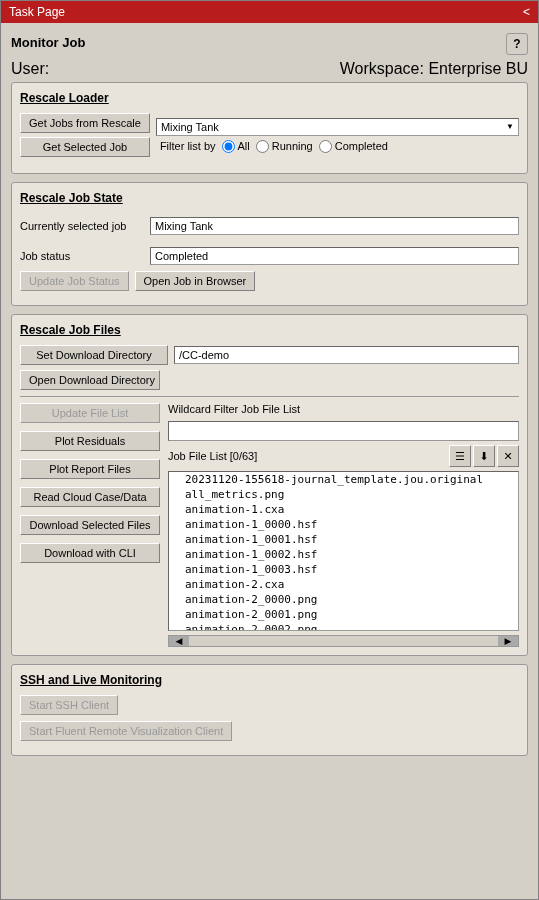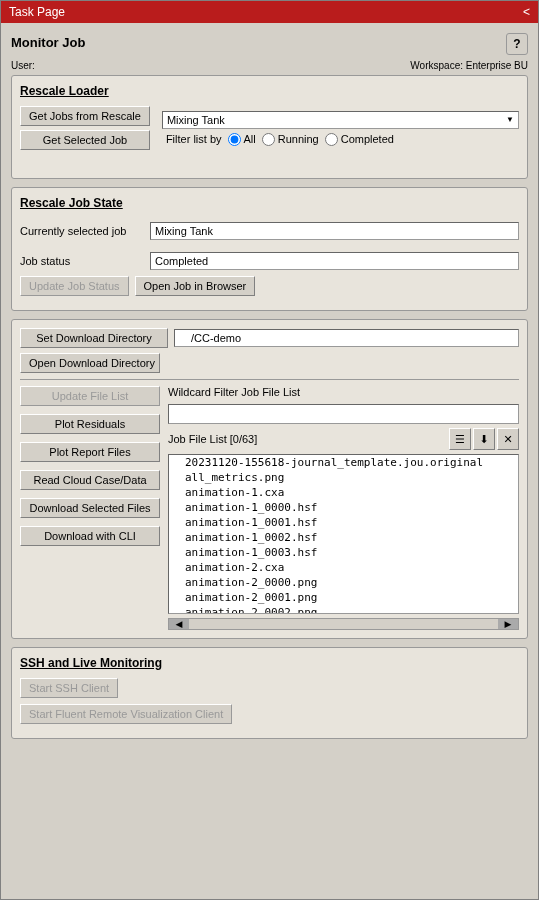--- a/index.html
+++ b/index.html
@@ -31,21 +31,21 @@
     .section-title {
       font-weight: bold;
       font-size: 13px;
       margin-bottom: 6px;
       margin-top: 4px;
     }
     .user-workspace-row {
       display: flex;
       justify-content: space-between;
       margin-bottom: 4px;
-      font-size: 10px;
+      font-size: 16px;
     }
     .panel {
       background: #e8e4dc;
       border: 1px solid #999;
       border-radius: 3px;
       padding: 8px;
       margin-bottom: 8px;
     }
     .panel-title {
       font-weight: bold;
@@ -148,22 +148,22 @@
     }
     .header-row {
       display: flex;
       align-items: center;
       justify-content: space-between;
       margin-bottom: 4px;
     }
     .loader-row {
       display: flex;
       align-items: center;
-      gap: 12px;
-      margin-bottom: 20px;
+      gap: 6px;
+      margin-bottom: 8px;
     }
     .loader-btns {
       display: flex;
       flex-direction: column;
       gap: 4px;
     }
     .filter-section {
       display: flex;
       flex-direction: column;
       flex: 1;
@@ -246,21 +246,21 @@
       align-items: center;
       gap: 6px;
       margin-bottom: 5px;
     }
     .dir-input {
       flex: 1;
       background: white;
       border: 1px solid #999;
       border-top-color: #666;
       border-left-color: #666;
-      padding: 2px 16px;
+      padding: 2px 4px;
       font-size: 11px;
     }
     input[type="radio"] {
       margin: 0;
       cursor: pointer;
     }
     .divider {
       border: none;
       border-top: 1px solid #999;
       margin: 6px 0;
@@ -335,20 +335,21 @@
       </div>
 
 
       <div class="row" style="margin-top:6px;">
         <button class="btn-disabled">Update Job Status</button>
         <button class="btn">Open Job in Browser</button>
       </div>
     </div>
 
     <div class="panel">
+      <div class="panel-title">Rescale Job Files</div>
 
       <div class="dir-row">
         <button class="btn" style="width:148px;">Set Download Directory</button>
         <div class="dir-input">/CC-demo</div>
       </div>
       <div class="dir-row">
         <button class="btn" style="width:140px;">Open Download Directory</button>
       </div>
 
       <hr class="divider">

